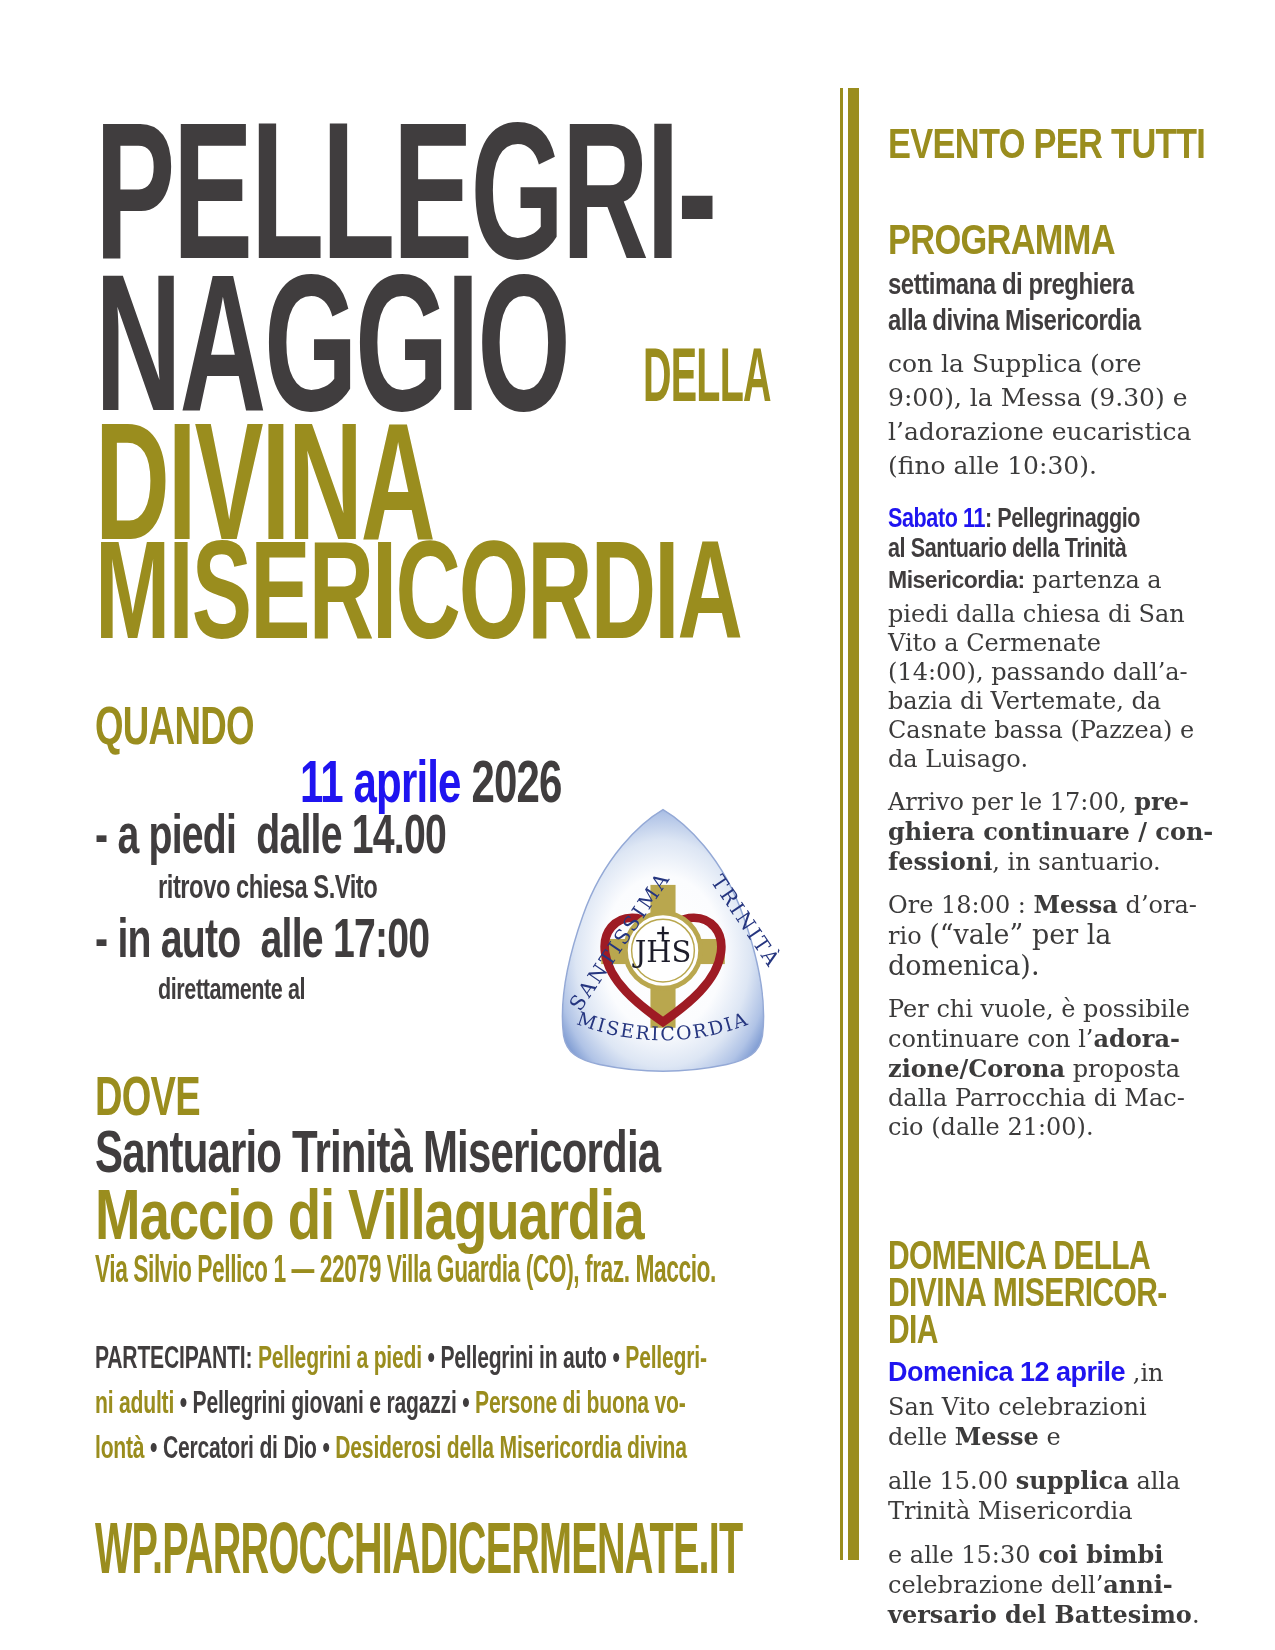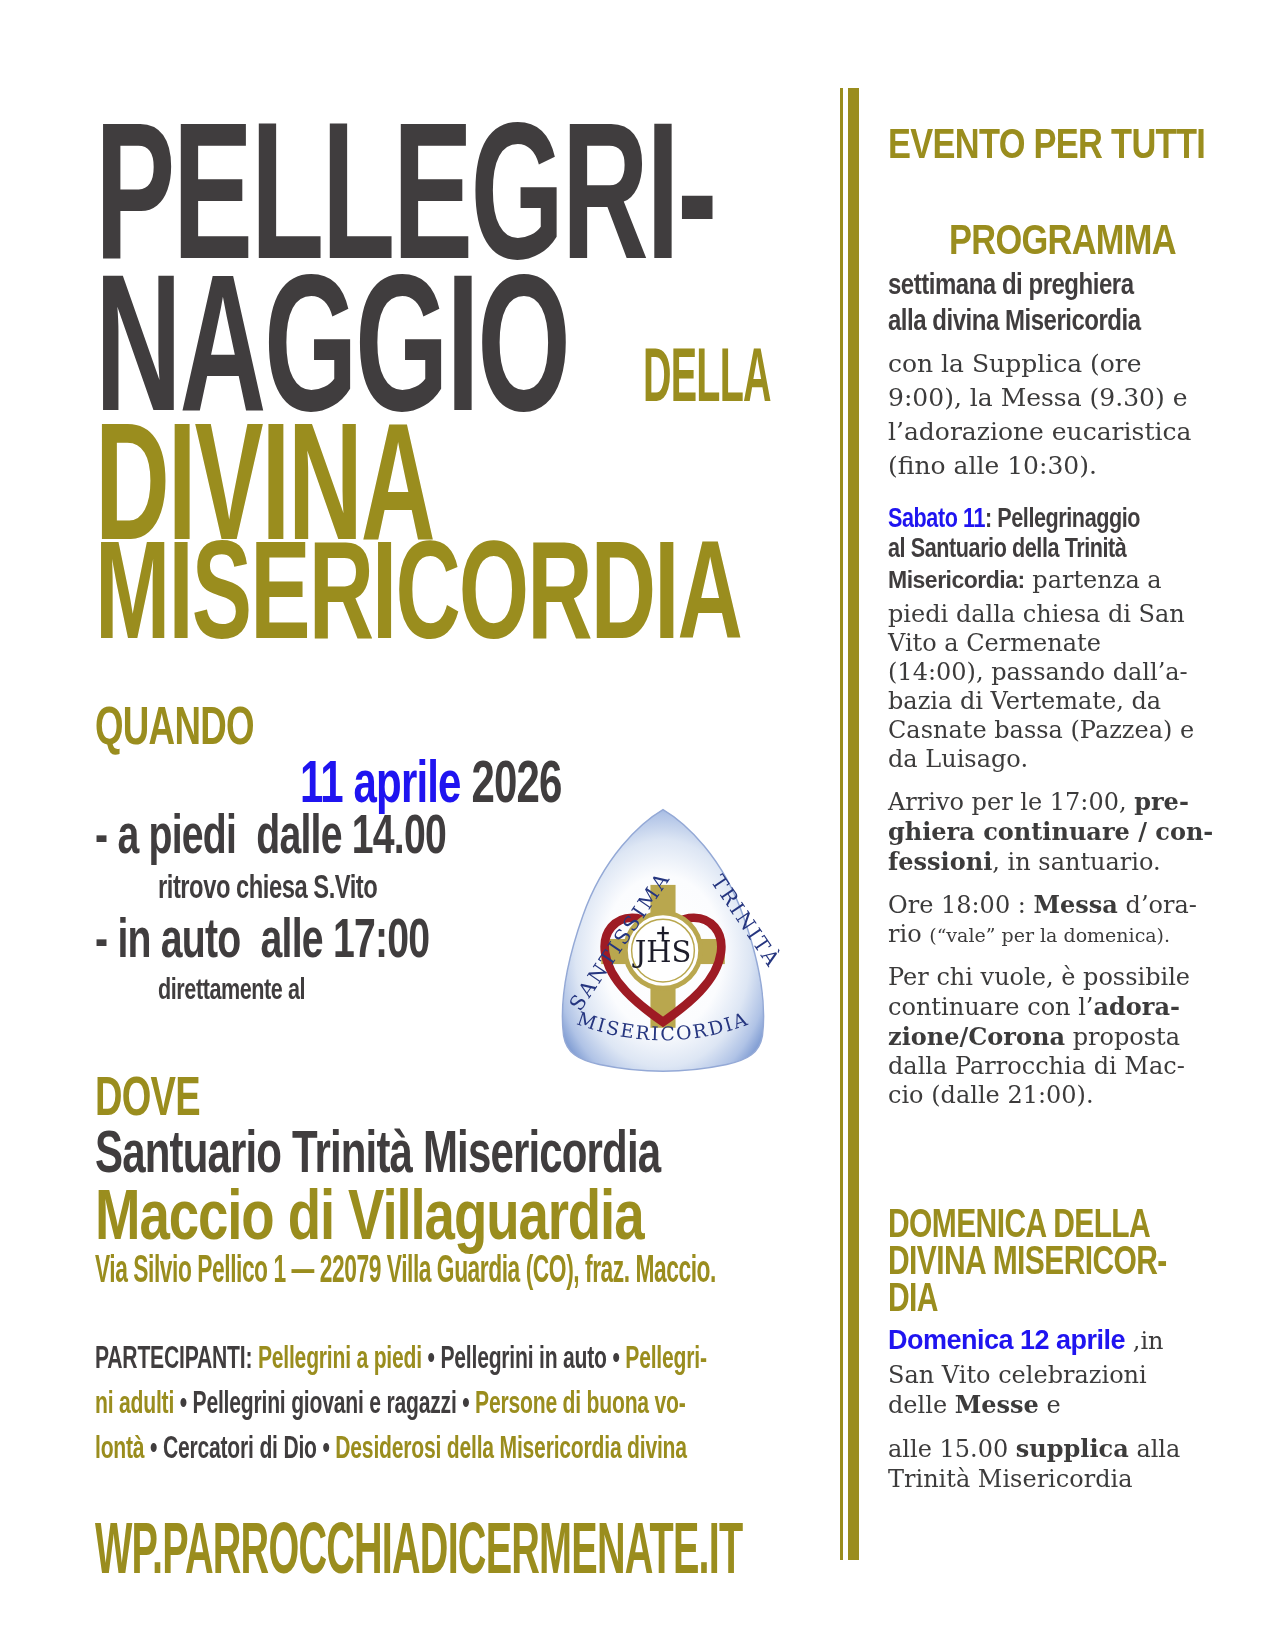--- a/index.html
+++ b/index.html
@@ -17,21 +17,21 @@
   .rcol{position:absolute;left:888px;top:96px;width:345px;}
   .rline{height:30px;}
   .rline .cx{font-size:27px;--sx:.8;}
   .serif{font-family:"DejaVu Serif",serif;color:#3c3b3b;font-size:24px;line-height:29px;margin:13px 0 0 0;}
   .serif .b{font-weight:700;}
   .loose{font-size:25px;line-height:34px;margin-top:6px;}
   .pre{white-space:pre-line;}
   .mixedline{line-height:30px;}
   .bser{font-family:"Liberation Sans",sans-serif;font-weight:700;font-size:23px;letter-spacing:-0.5px;}
   .rule{position:absolute;background:#9a8d1e;}
-  .small{font-size:19px;}
+  .small{font-size:27px;}
 </style>
 </head>
 <body>
 
 <div class="page">
 
   <div class="abs" style="left:95px;top:94px;">
     <span class="cx dark" style="--sx:.62;font-size:194px;">PELLEGRI-</span>
   </div>
   <div class="abs" style="left:95px;top:246px;">
@@ -122,21 +122,21 @@
 
   <div class="rule" style="left:840px;top:88px;width:3px;height:1472px;"></div>
   <div class="rule" style="left:848px;top:88px;width:11px;height:1472px;"></div>
 
   <div class="rcol">
 
     <div style="margin-top:26px;height:44px;">
       <span class="cx olive" style="--sx:.8;font-size:43px;">EVENTO PER TUTTI</span>
     </div>
 
-    <div style="margin-top:52px;height:43px;text-align:right;">
+    <div style="margin-top:52px;height:43px;">
       <span class="cx olive" style="--sx:.8;font-size:43px;">PROGRAMMA</span>
     </div>
 
     <div style="margin-top:8px;">
       <div style="height:36px;"><span class="cx dark" style="--sx:.8;font-size:30px;">settimana di preghiera</span></div>
       <div style="height:36px;"><span class="cx dark" style="--sx:.8;font-size:30px;">alla divina Misericordia</span></div>
       <p class="serif loose pre">con la Supplica (ore
 9:00), la Messa (9.30) e
 l’adorazione eucaristica
 (fino alle 10:30).</p>
@@ -184,16 +184,21 @@
     <div style="margin-top:8px;">
       <div style="line-height:32px;"><span class="bser blue" style="font-size:27px;">Domenica 12 aprile</span><span class="serif" style="margin:0;"> ,in</span></div>
       <p class="serif" style="margin-top:0;line-height:30px;">
         <span>San Vito celebrazioni</span><br>
         <span>delle </span><span class="b">Messe</span><span> e</span>
       </p>
       <p class="serif" style="margin-top:14px;line-height:30px;">
         <span>alle 15.00 </span><span class="b">supplica</span><span> alla</span><br>
         <span>Trinità Misericordia</span>
       </p>
+      <p class="serif" style="margin-top:14px;line-height:30px;">
+        <span>e alle 15:30 </span><span class="b">coi bimbi</span><br>
+        <span>celebrazione dell’</span><span class="b">anni-</span><br>
+        <span class="b">versario del Battesimo</span><span>.</span>
+      </p>
     </div>
 
   </div>
 </div>
 
 </body></html>

